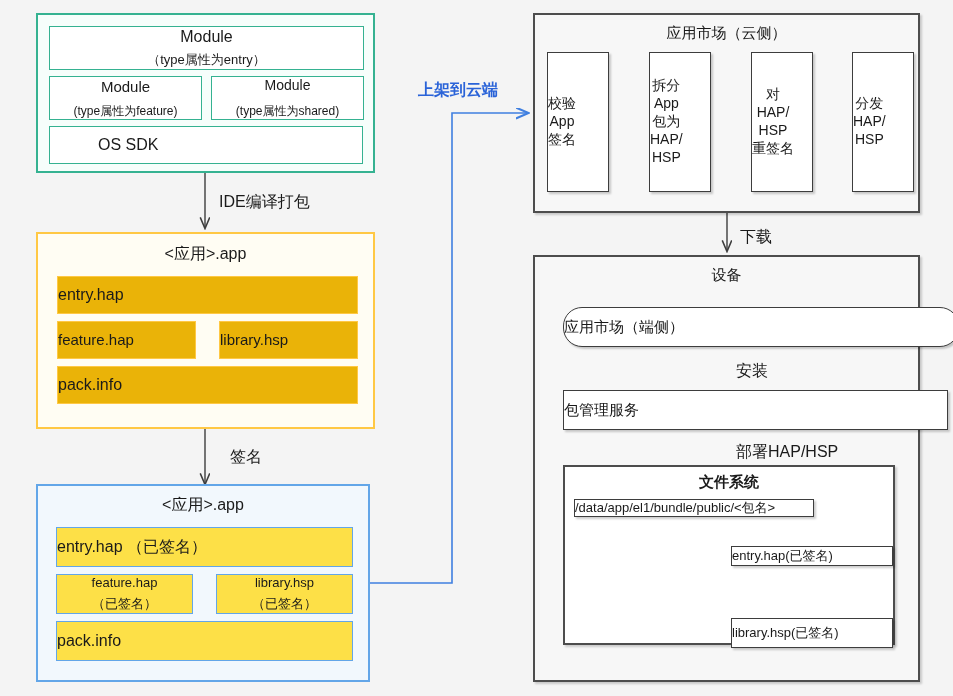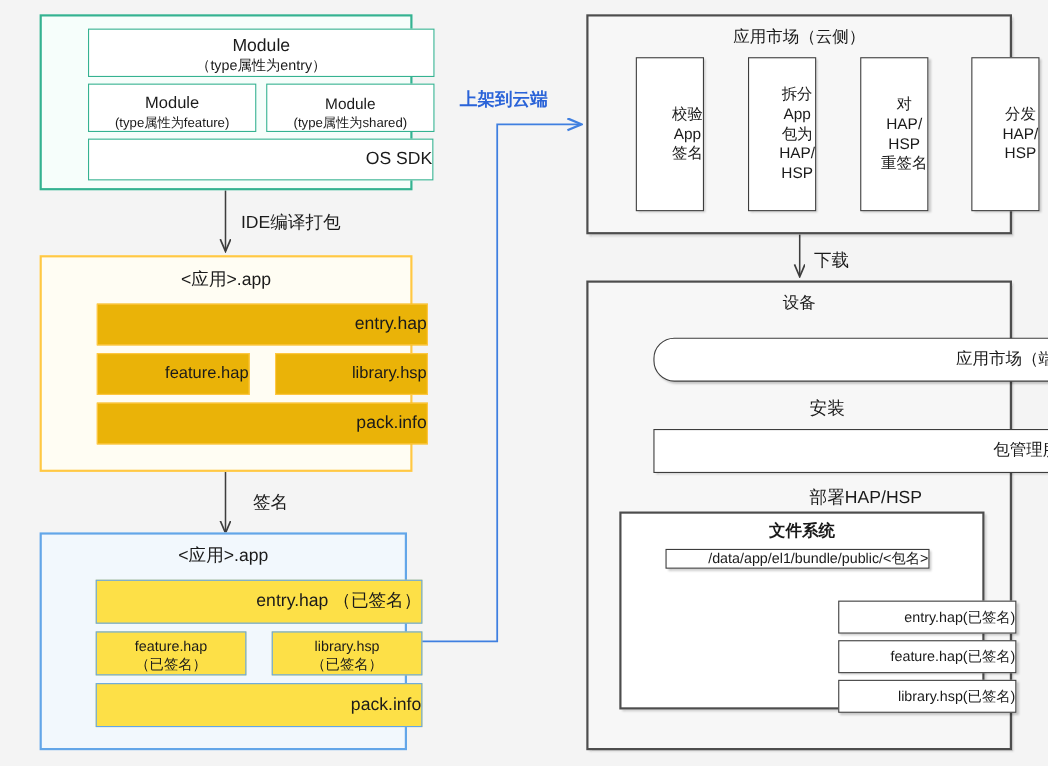--- a/index.html
+++ b/index.html
@@ -21,24 +21,23 @@
     left: 0; top: 0;
     width: 953px;
     height: 696px;
   }
   .abs { position: absolute; box-sizing: border-box; }
 
   
   .ctr {
     display: flex;
     align-items: center;
-    justify-content: flex-end;
+    justify-content: space-between;
     text-align: center;
     line-height: 1.28;
-    margin-left: 31px;
   }
 
   
   .grp-green {
     border: 2px solid #35b291;
     background: #f6fefb;
   }
   .box-green {
     border: 1.6px solid #35b291;
     background: #ffffff;
@@ -250,27 +249,24 @@
 
     <div class="lbl" style="left:201px; top:185px;">部署HAP/HSP</div>
 
     <div class="abs grp-grey" style="left:28px; top:208px; width:332px; height:180px; background:#ffffff;">
       <div class="grp-title t15" style="top:6px; font-weight:bold;">文件系统</div>
 
       <div class="abs box-grey ctr t13" style="left:9px; top:32px; width:240px; height:18px;">
         <span>/data/app/el1/bundle/public/&lt;包名&gt;</span>
       </div>
 
-      <div class="abs box-grey ctr t13" style="left:166px; top:79px; width:162px; height:30px;">
+      <div class="abs box-grey ctr t13" style="left:166px; top:79px; width:162px; height:20px;">
         <span>entry.hap(已签名)</span>
       </div>
 
-      <div class="abs box-grey ctr t13" style="left:166px; top:115px; width:162px; height:30px;">
-        <span>feature.hap(已签名)</span>
-      </div>
 
       <div class="abs box-grey ctr t13" style="left:166px; top:151px; width:162px; height:30px;">
         <span>library.hsp(已签名)</span>
       </div>
     </div>
   </div>
 
 </div>
 
 </body></html>

